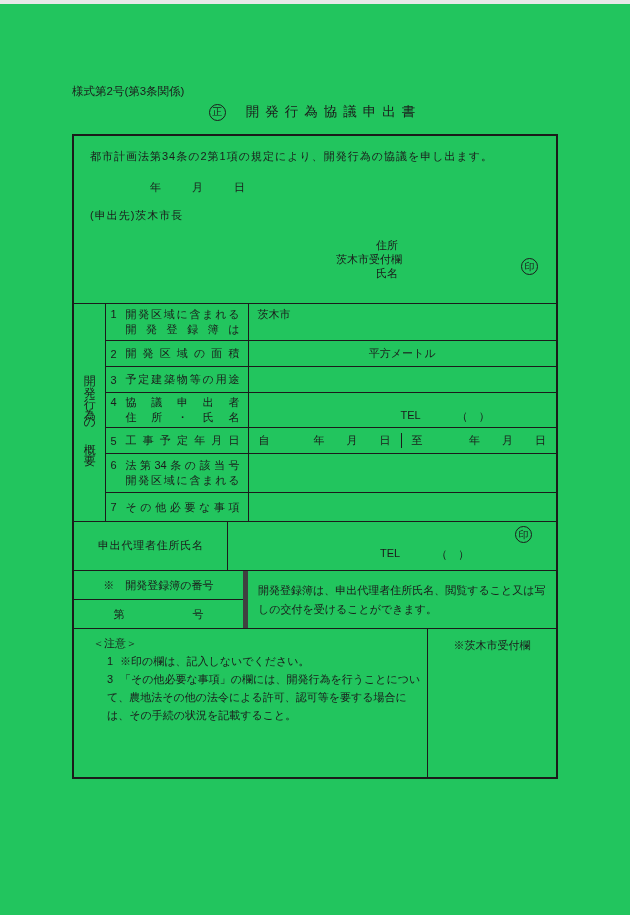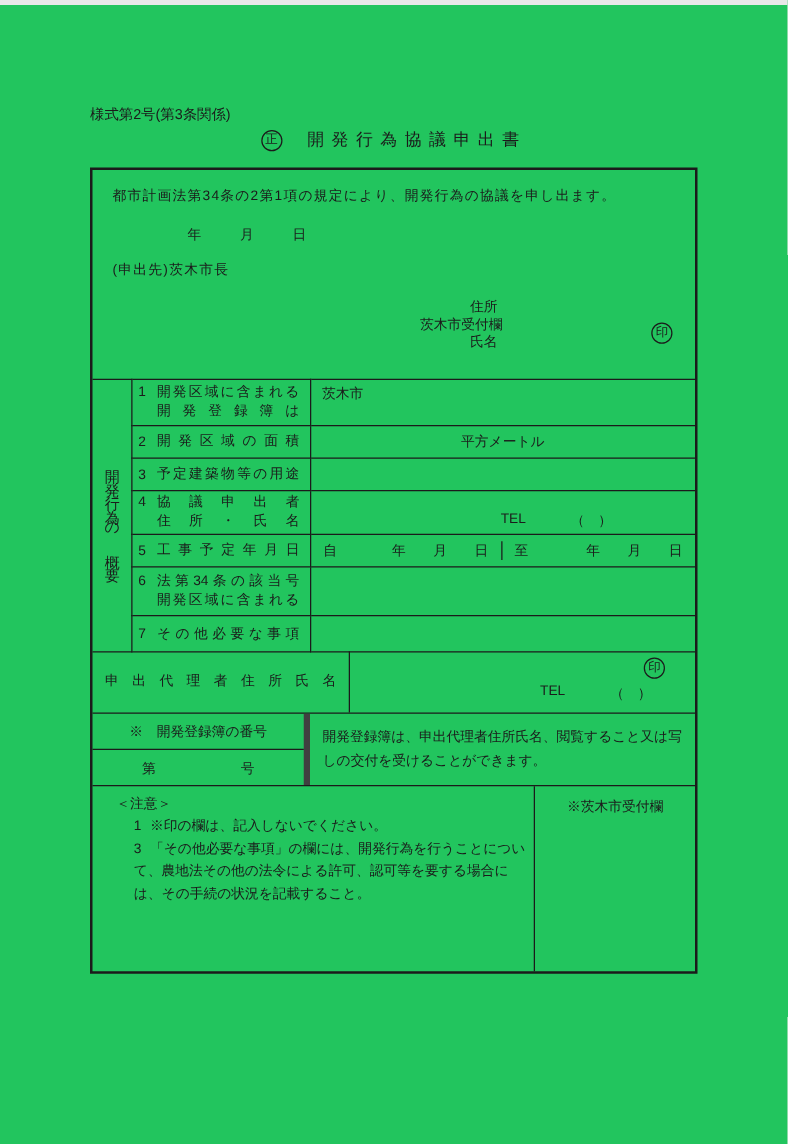--- a/index.html
+++ b/index.html
@@ -60,21 +60,21 @@
   td.val.p0 { padding:0; }
   .telline { position:absolute; left:152px; bottom:3px; display:flex; gap:36px; }
   .period { display:flex; height:100%; align-items:stretch; }
   .half { display:flex; align-items:center; padding:0 10px; width:152px; }
   .half + .half { border-left:1px solid #1b1b1b; flex:1; }
   .pu { margin-left:22px; }
   .mla { margin-left:auto; }
 
   
   .agent-row { left:0; top:385px; width:482px; height:50px; border-bottom:1px solid #1b1b1b; display:flex; }
-  .agent-label { width:206px; border-right:1px solid #1b1b1b; display:flex; align-items:center; padding:0 10px; }
+  .agent-label { width:154px; border-right:1px solid #1b1b1b; display:flex; align-items:center; padding:0 24px; }
   .agent-label .jline { width:100%; }
   .agent-val { flex:1; position:relative; }
   .agent-tel { position:absolute; left:152px; bottom:8px; display:flex; gap:36px; }
   .agent-seal { position:absolute; right:24px; top:5px; }
 
   .registry-row { left:0; top:435px; width:482px; height:58px; border-bottom:1px solid #1b1b1b; display:flex; }
   .registry-left { width:174px; border-right:5px solid #404040; display:flex; flex-direction:column; }
   .registry-left > div { flex:1; display:flex; align-items:center; justify-content:center; }
   .registry-left > div:first-child { border-bottom:1px solid #1b1b1b; }
   .number-line { display:flex; gap:68px; }

